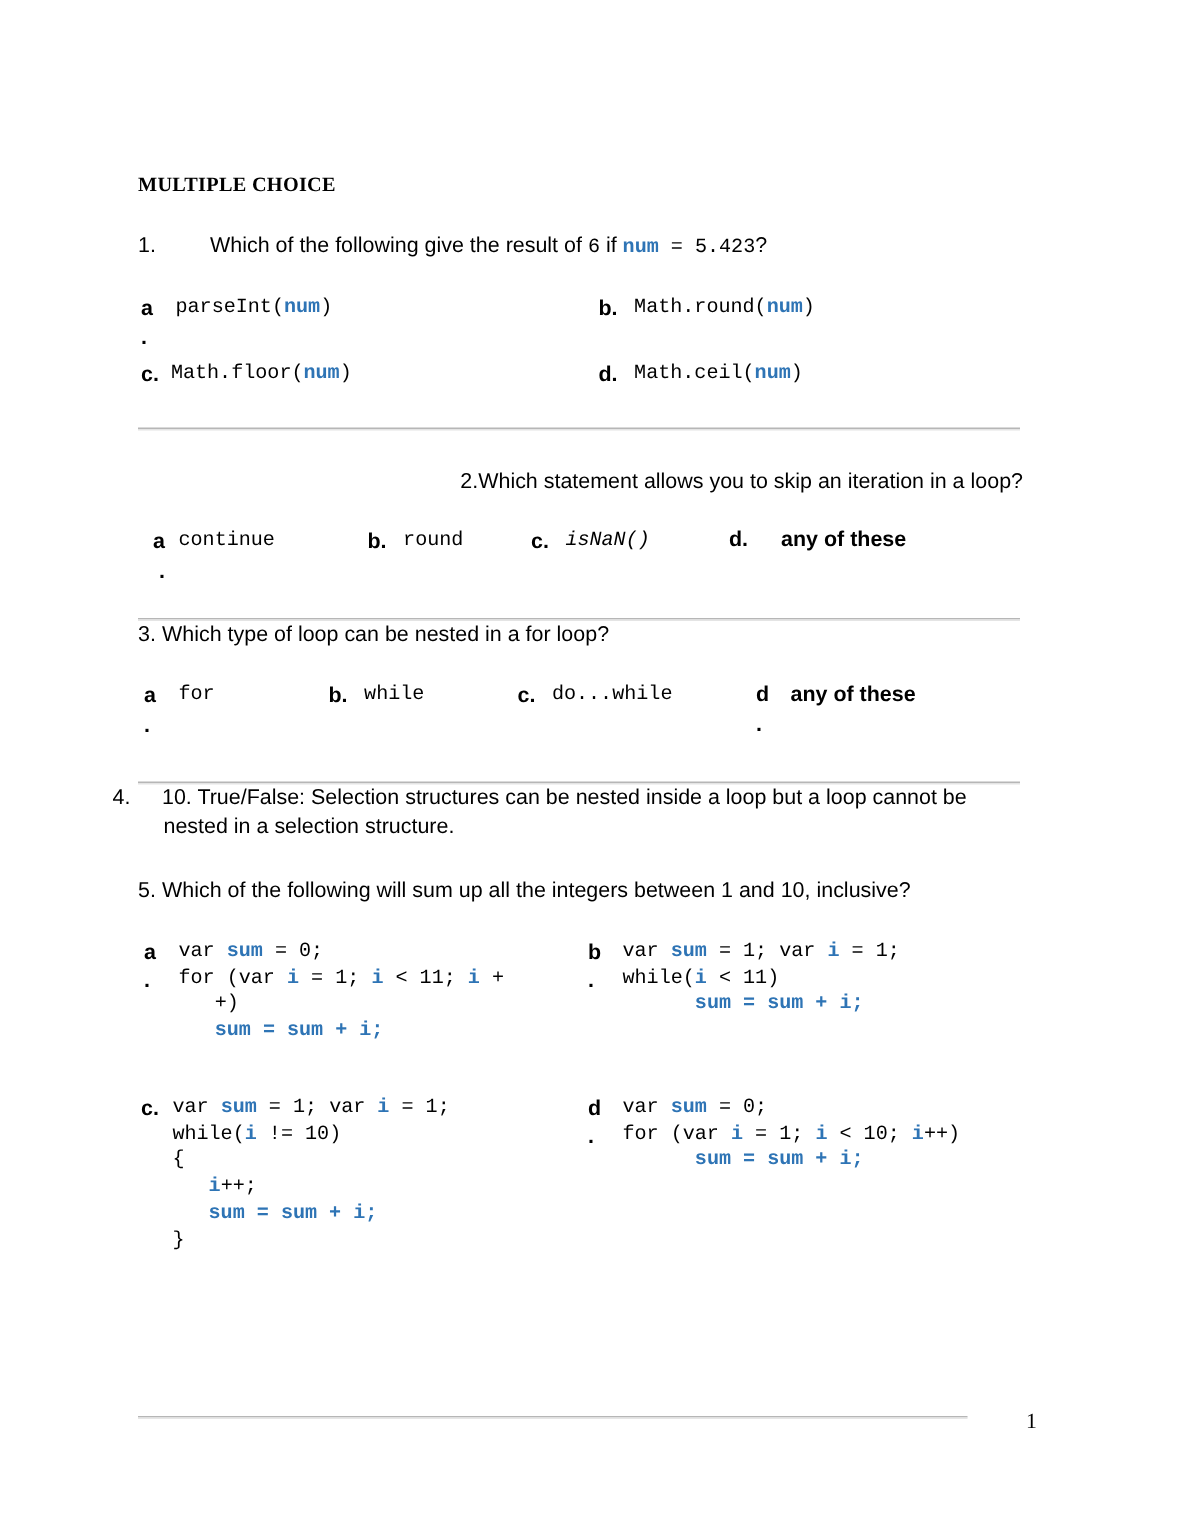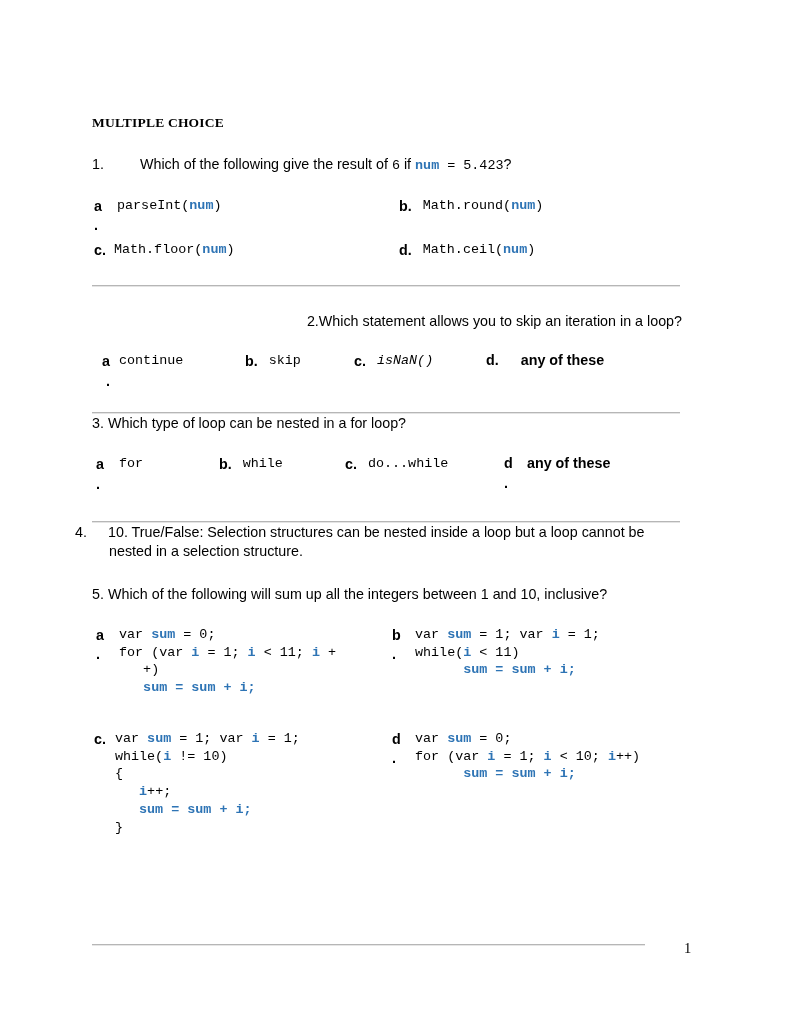--- a/index.html
+++ b/index.html
@@ -192,21 +192,21 @@
         <span class="qnum">2.</span><span>Which statement allows you to skip an iteration in a loop?</span>
       </p>
 
       <div class="answers" style="height:60px;">
         <div class="ans" style="left:4px; top:6px;">
           <span class="ans-label split"><span>a</span><span class="dot">.</span></span>
           <span class="ans-body" style="margin-left:9px;">continue</span>
         </div>
         <div class="ans" style="left:153px; top:6px;">
           <span class="ans-label">b.</span>
-          <span class="ans-body" style="margin-left:11px;">skip</span>
+          <span class="ans-body" style="margin-left:11px;">round</span>
         </div>
         <div class="ans" style="left:262px; top:6px;">
           <span class="ans-label">c.</span>
           <span class="ans-body" style="margin-left:11px;font-style:italic;">isNaN()</span>
         </div>
         <div class="ans" style="left:394px; top:5px;">
           <span class="ans-label">d.</span>
           <span class="ans-body plain" style="margin-left:22px;">any of these</span>
         </div>
       </div>

